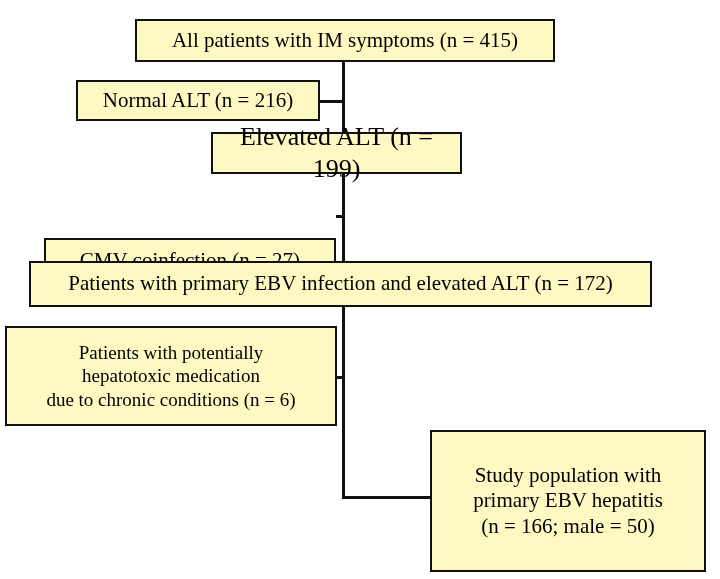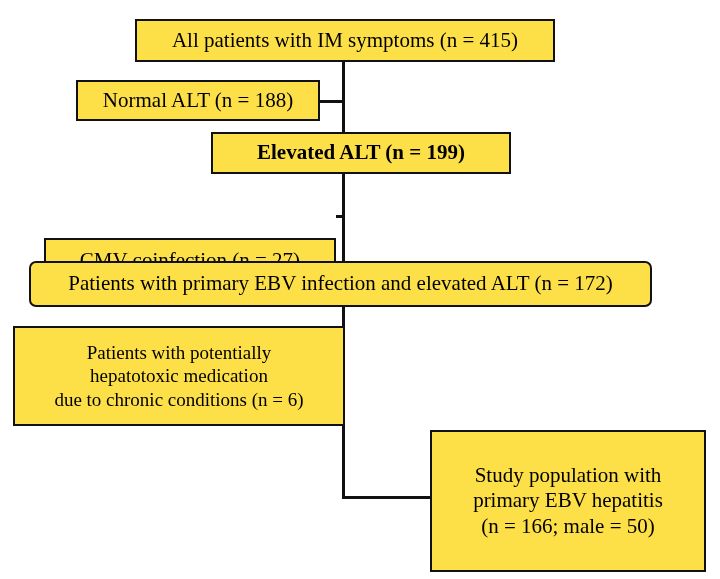--- a/index.html
+++ b/index.html
@@ -12,44 +12,44 @@
     position: relative;
     width: 720px;
     height: 579px;
     background: #ffffff;
     font-family: "Liberation Serif", "DejaVu Serif", serif;
     overflow: hidden;
   }
   .node {
     position: absolute;
     box-sizing: border-box;
-    background: #fde047;
+    background: #fef9c3;
     border: 2.5px solid #111111;
     display: flex;
     align-items: center;
     justify-content: center;
     text-align: center;
     color: #000000;
     z-index: 3;
   }
   .node .label {
     display: block;
     width: 100%;
     line-height: 1.22;
     padding: 0 10px;
     box-sizing: border-box;
     white-space: pre-line;
   }
   
   .n-all        { left: 135px; top: 19px;  width: 420px; height: 43px; font-size: 21px; }
   .n-normal     { left: 76px;  top: 80px;  width: 244px; height: 41px; font-size: 21px; }
-  .n-elevated   { left: 211px; top: 132px; width: 300px; height: 42px; font-size: 21px; font-weight: bold; }
+  .n-elevated   { left: 211px; top: 132px; width: 251px; height: 42px; font-size: 26px; }
   .n-cmv        { left: 44px;  top: 193px; width: 292px; height: 45px; font-size: 21px; margin-top: 45px; }
-  .n-primary    { left: 29px;  top: 261px; width: 623px; height: 46px; font-size: 21px; border-radius: 7px; }
-  .n-hepatotox  { left: 5px;   top: 326px; width: 332px; height: 100px; font-size: 19px; margin-left: 8px; }
+  .n-primary    { left: 29px;  top: 261px; width: 623px; height: 46px; font-size: 21px; }
+  .n-hepatotox  { left: 5px;   top: 326px; width: 332px; height: 100px; font-size: 19px; }
   .n-study      { left: 430px; top: 430px; width: 276px; height: 142px; font-size: 21px; }
 
   
   .line {
     position: absolute;
     background: #111111;
     z-index: 1;
   }
   .v-trunk    { left: 342px; top: 61px;  width: 2.5px; height: 437px; }
   .h-normal   { left: 320px; top: 100px; width: 23px;  height: 2.5px; }
@@ -66,21 +66,21 @@
   <div class="line h-normal"></div>
   <div class="line h-cmv"></div>
   <div class="line h-hepato"></div>
   <div class="line h-study"></div>
 
   <div class="node n-all">
     <span class="label">All patients with IM symptoms (n = 415)</span>
   </div>
 
   <div class="node n-normal">
-    <span class="label">Normal ALT (n = 188)</span>
+    <span class="label">Normal ALT (n = 216)</span>
   </div>
 
   <div class="node n-elevated">
     <span class="label">Elevated ALT (n = 199)</span>
   </div>
 
   <div class="node n-cmv">
     <span class="label">CMV coinfection (n = 27)</span>
   </div>
 

